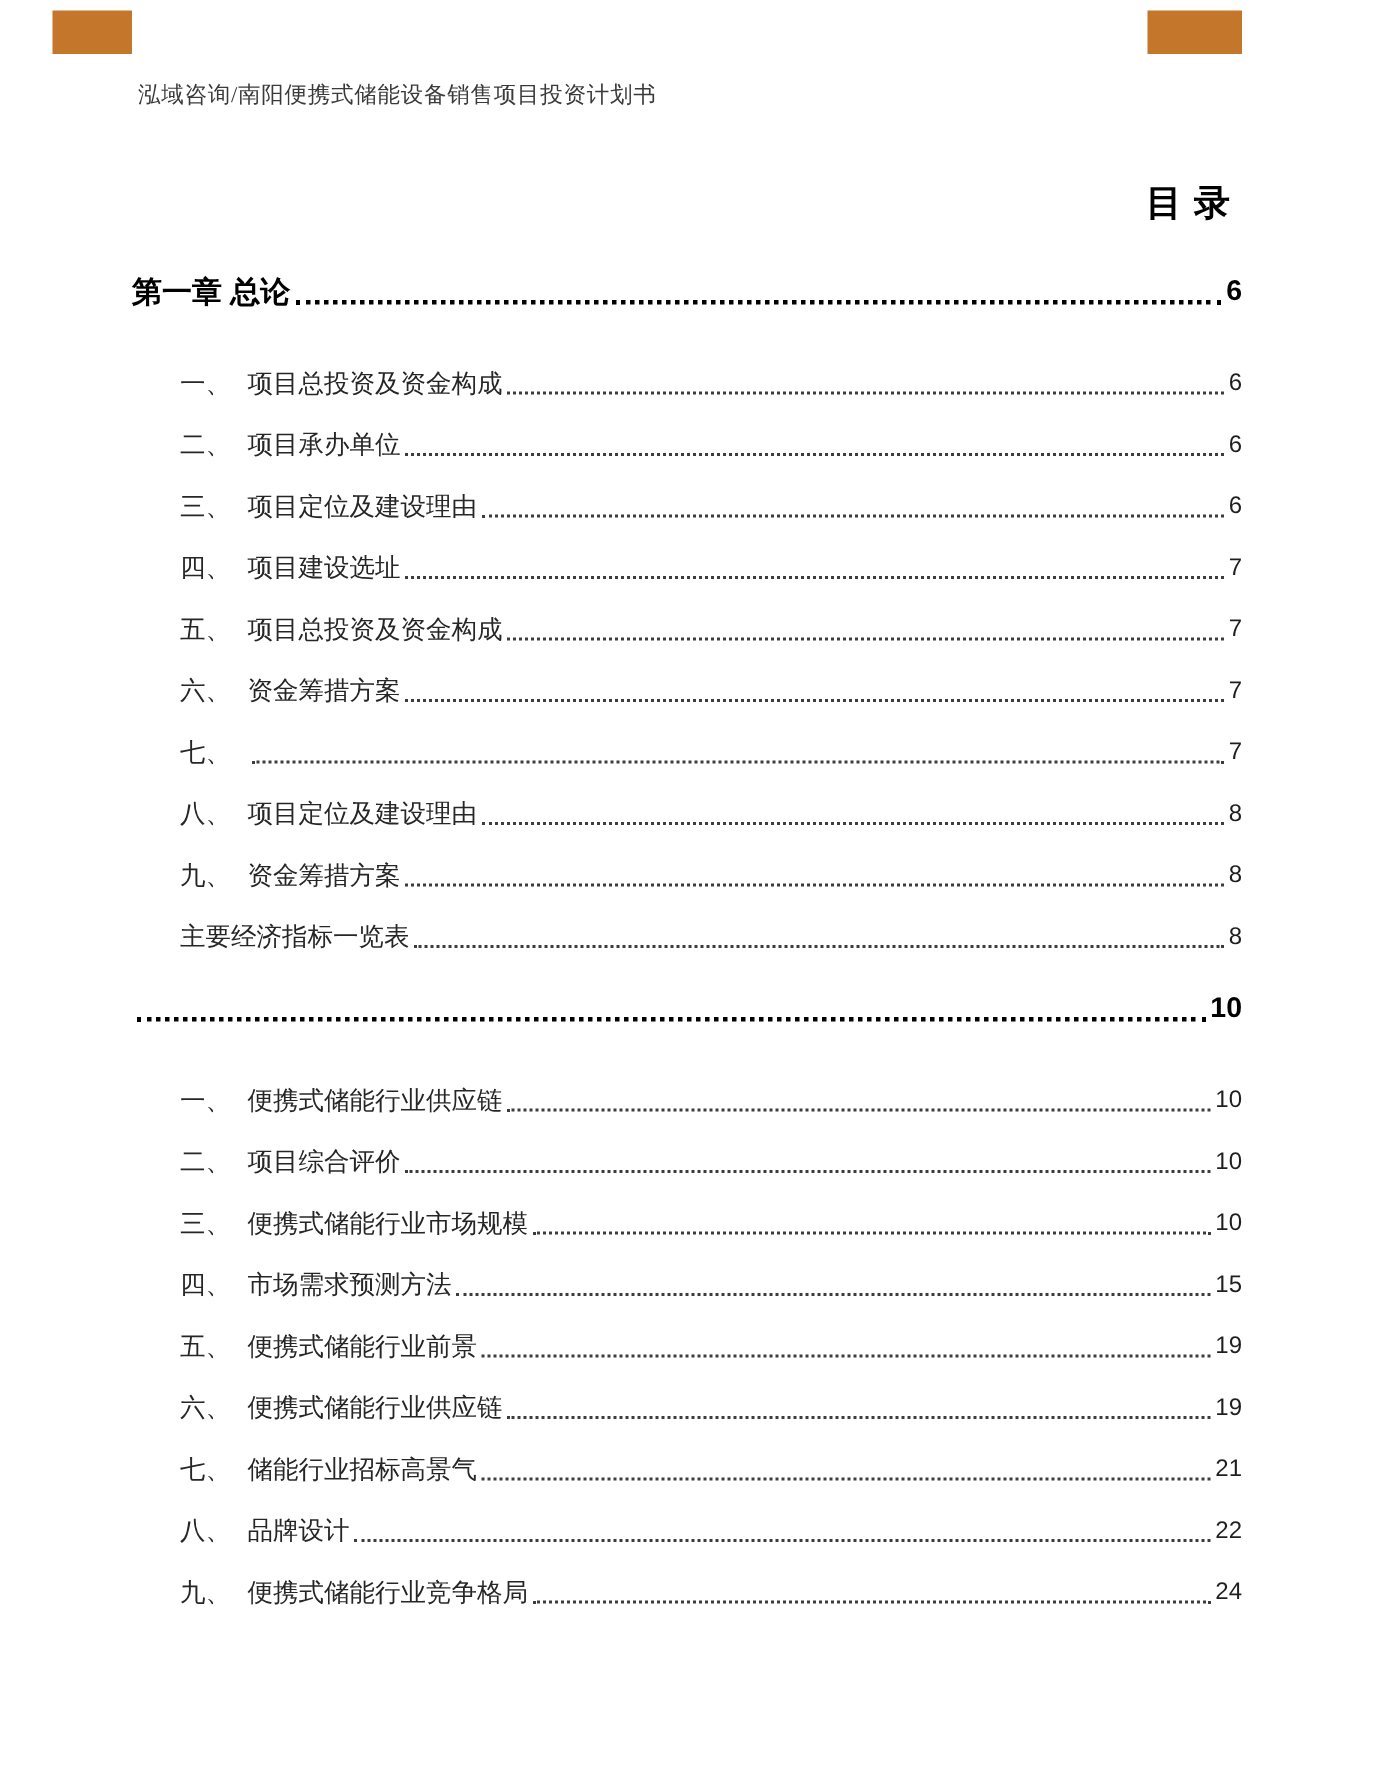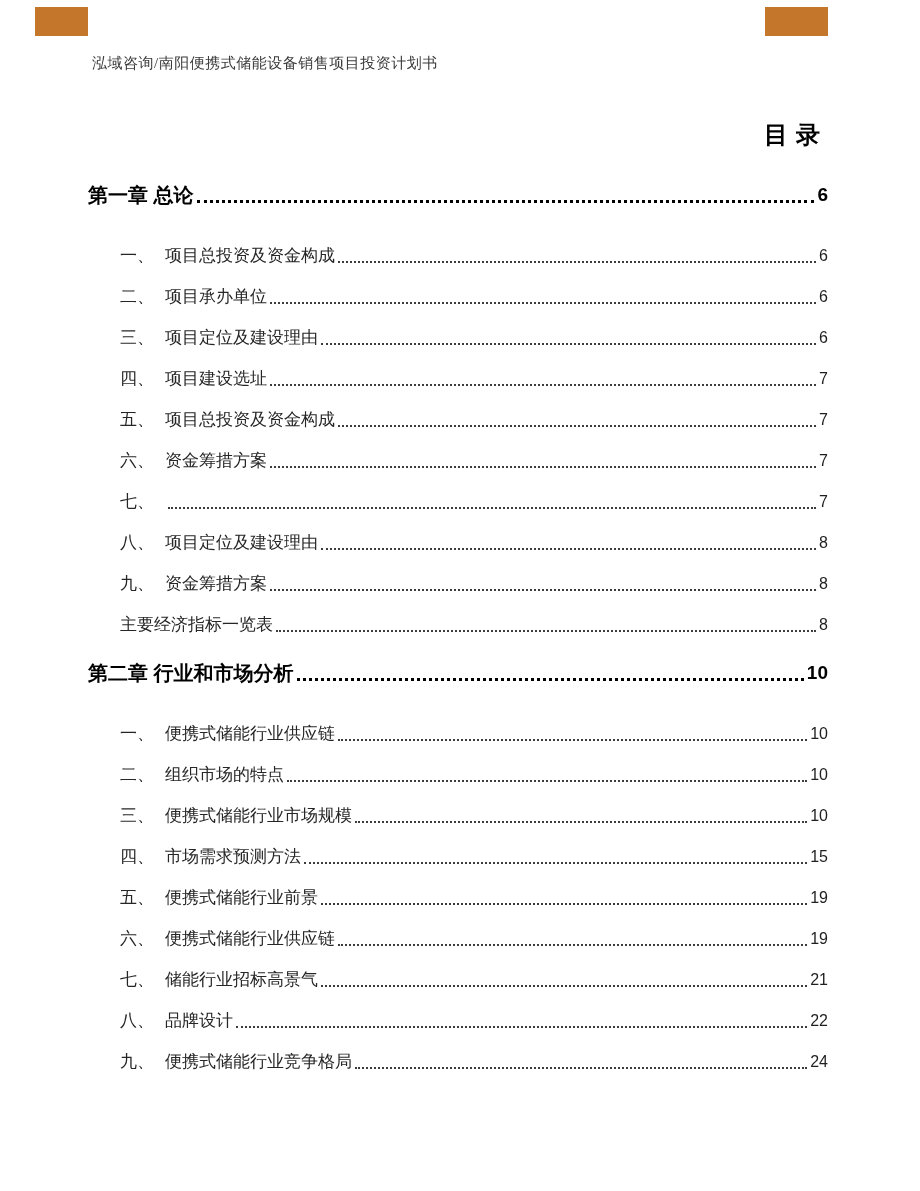--- a/index.html
+++ b/index.html
@@ -151,35 +151,34 @@
   </div>
 
   <div class="row item-row">
 
     <span class="label">主要经济指标一览表</span>
     <span class="leader"></span>
     <span class="page-num">8</span>
   </div>
 
   <div class="row chapter-row">
-    <span class="label">第二章 行业和市场分析</span>
     <span class="leader"></span>
     <span class="page-num">10</span>
   </div>
 
   <div class="row item-row">
     <span class="item-num">一、</span>
     <span class="label">便携式储能行业供应链</span>
     <span class="leader"></span>
     <span class="page-num">10</span>
   </div>
 
   <div class="row item-row">
     <span class="item-num">二、</span>
-    <span class="label">组织市场的特点</span>
+    <span class="label">项目综合评价</span>
     <span class="leader"></span>
     <span class="page-num">10</span>
   </div>
 
   <div class="row item-row">
     <span class="item-num">三、</span>
     <span class="label">便携式储能行业市场规模</span>
     <span class="leader"></span>
     <span class="page-num">10</span>
   </div>

